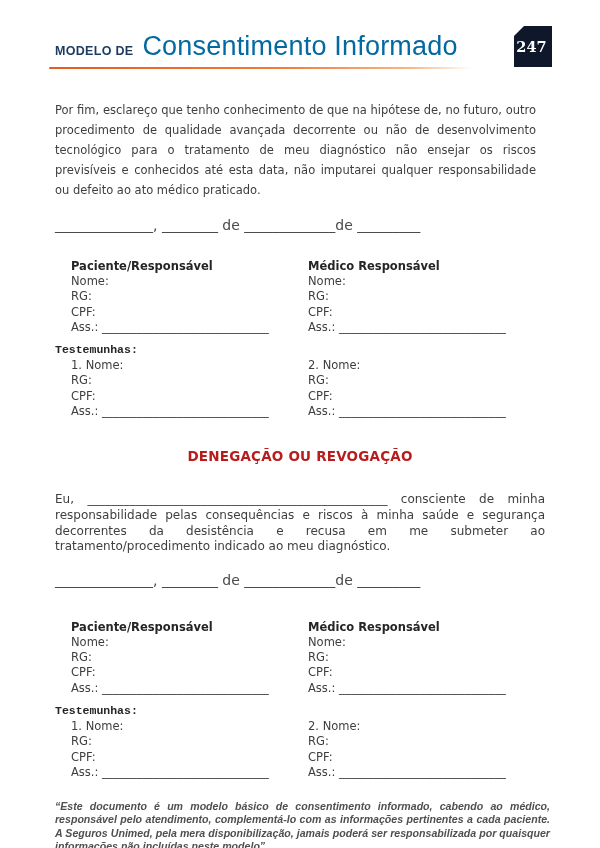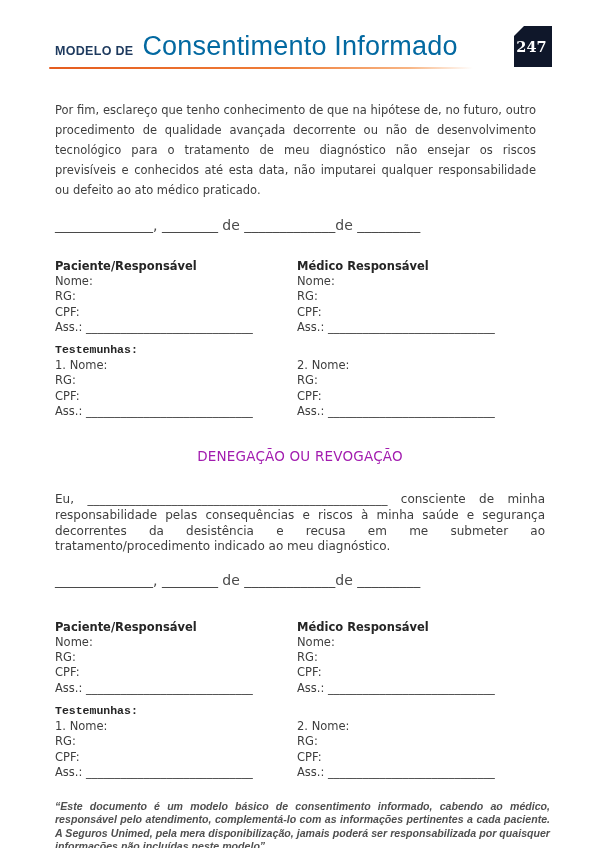--- a/index.html
+++ b/index.html
@@ -37,29 +37,29 @@
     padding-right:3px;box-sizing:border-box;
   }
 
   
   .intro{margin:31px 9px 0 0;font-size:11.5px;line-height:20px;text-align:justify;color:#3e3e3e;}
   .date-line{margin:17px 0 0 0;font-size:14px;color:#4a4a4a;white-space:nowrap;}
 
   
   .sig-block{margin-top:25px;}
   .sig-block.second{margin-top:31px;}
-  .sig-grid{display:flex;}
+  .sig-grid{display:flex;margin-left:16px;}
   .sig-col{width:242px;}
   .sig-header{font-weight:bold;font-size:11.5px;color:#252525;line-height:16px;}
   .sig-row{font-size:11.5px;line-height:15.3px;color:#3e3e3e;white-space:nowrap;overflow:hidden;}
   .witness-header{margin-top:7px;font-family:Liberation Mono, monospace;}
 
   
   .revocation-heading{
-    margin:29px 0 0 0;text-align:center;color:#a21caf;font-weight:normal;
+    margin:29px 0 0 0;text-align:center;color:#b91c1c;font-weight:bold;
     font-size:13.5px;letter-spacing:.2px;font-family:"DejaVu Sans",sans-serif;
   }
   .revocation-paragraph{margin:28px 0 0 0;font-size:12px;line-height:15.6px;text-align:justify;color:#3e3e3e;}
 
   
   .footer-note{
     position:absolute;left:55px;right:50px;top:789px;
     font-family:"Liberation Sans",sans-serif;
     font-size:10.6px;line-height:13.6px;font-style:italic;font-weight:bold;color:#4f4f4f;
     text-align:justify;

